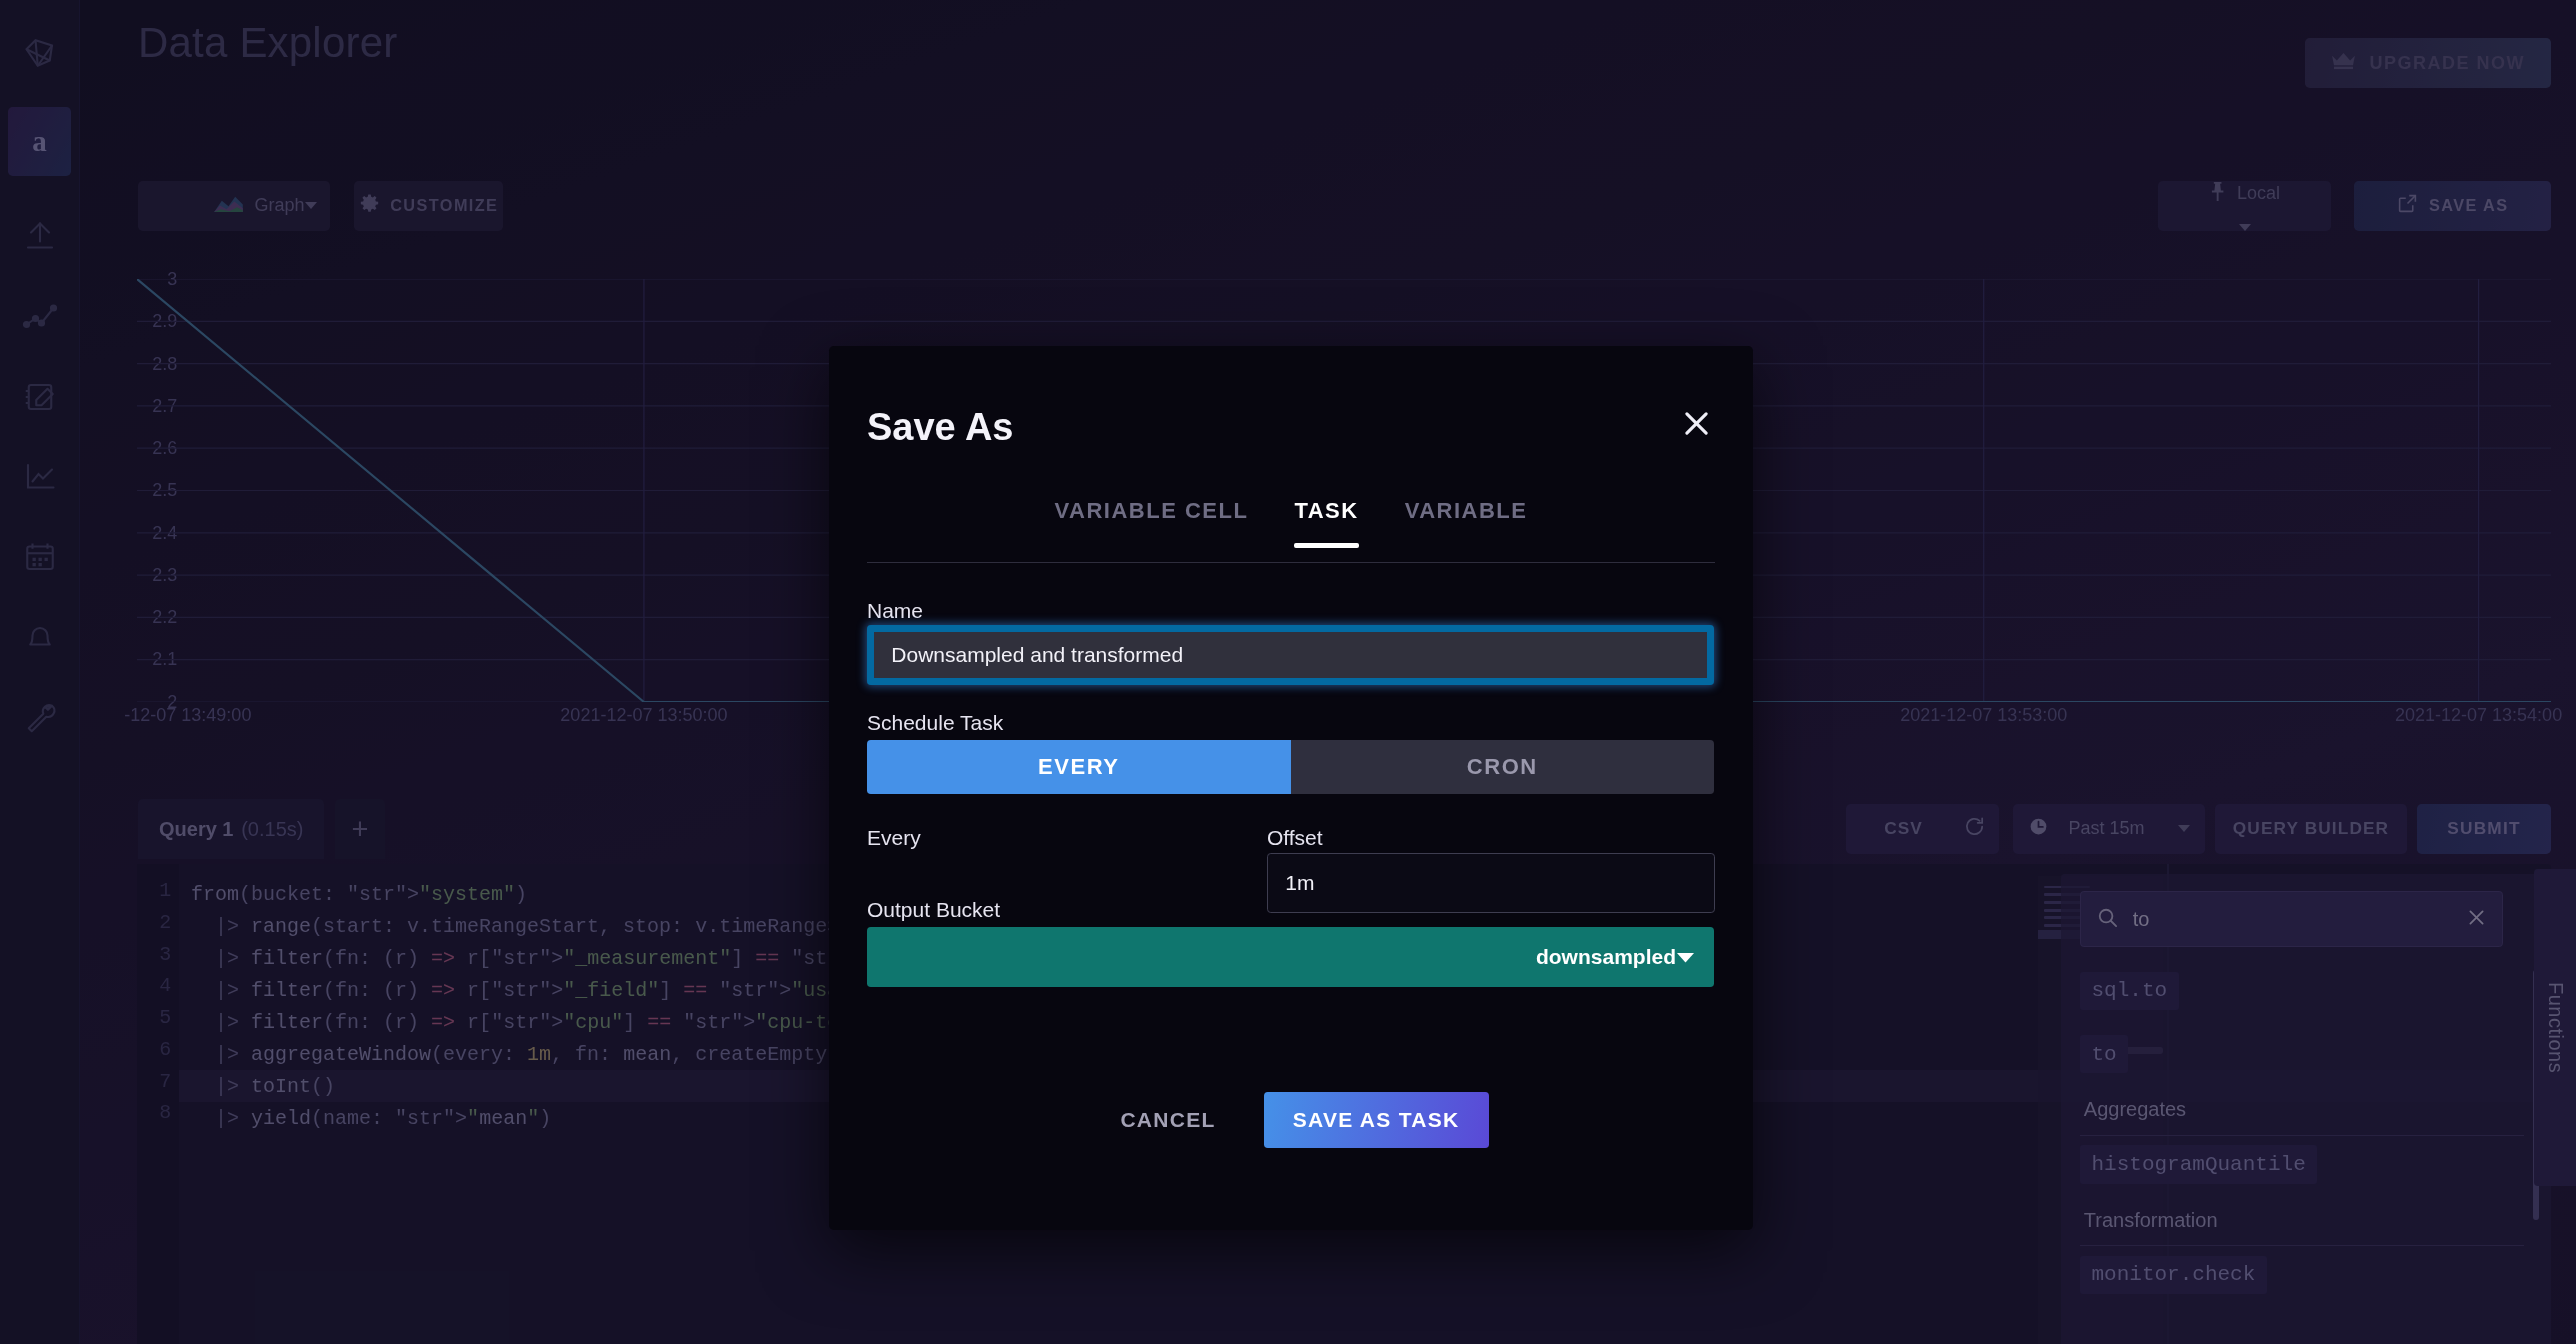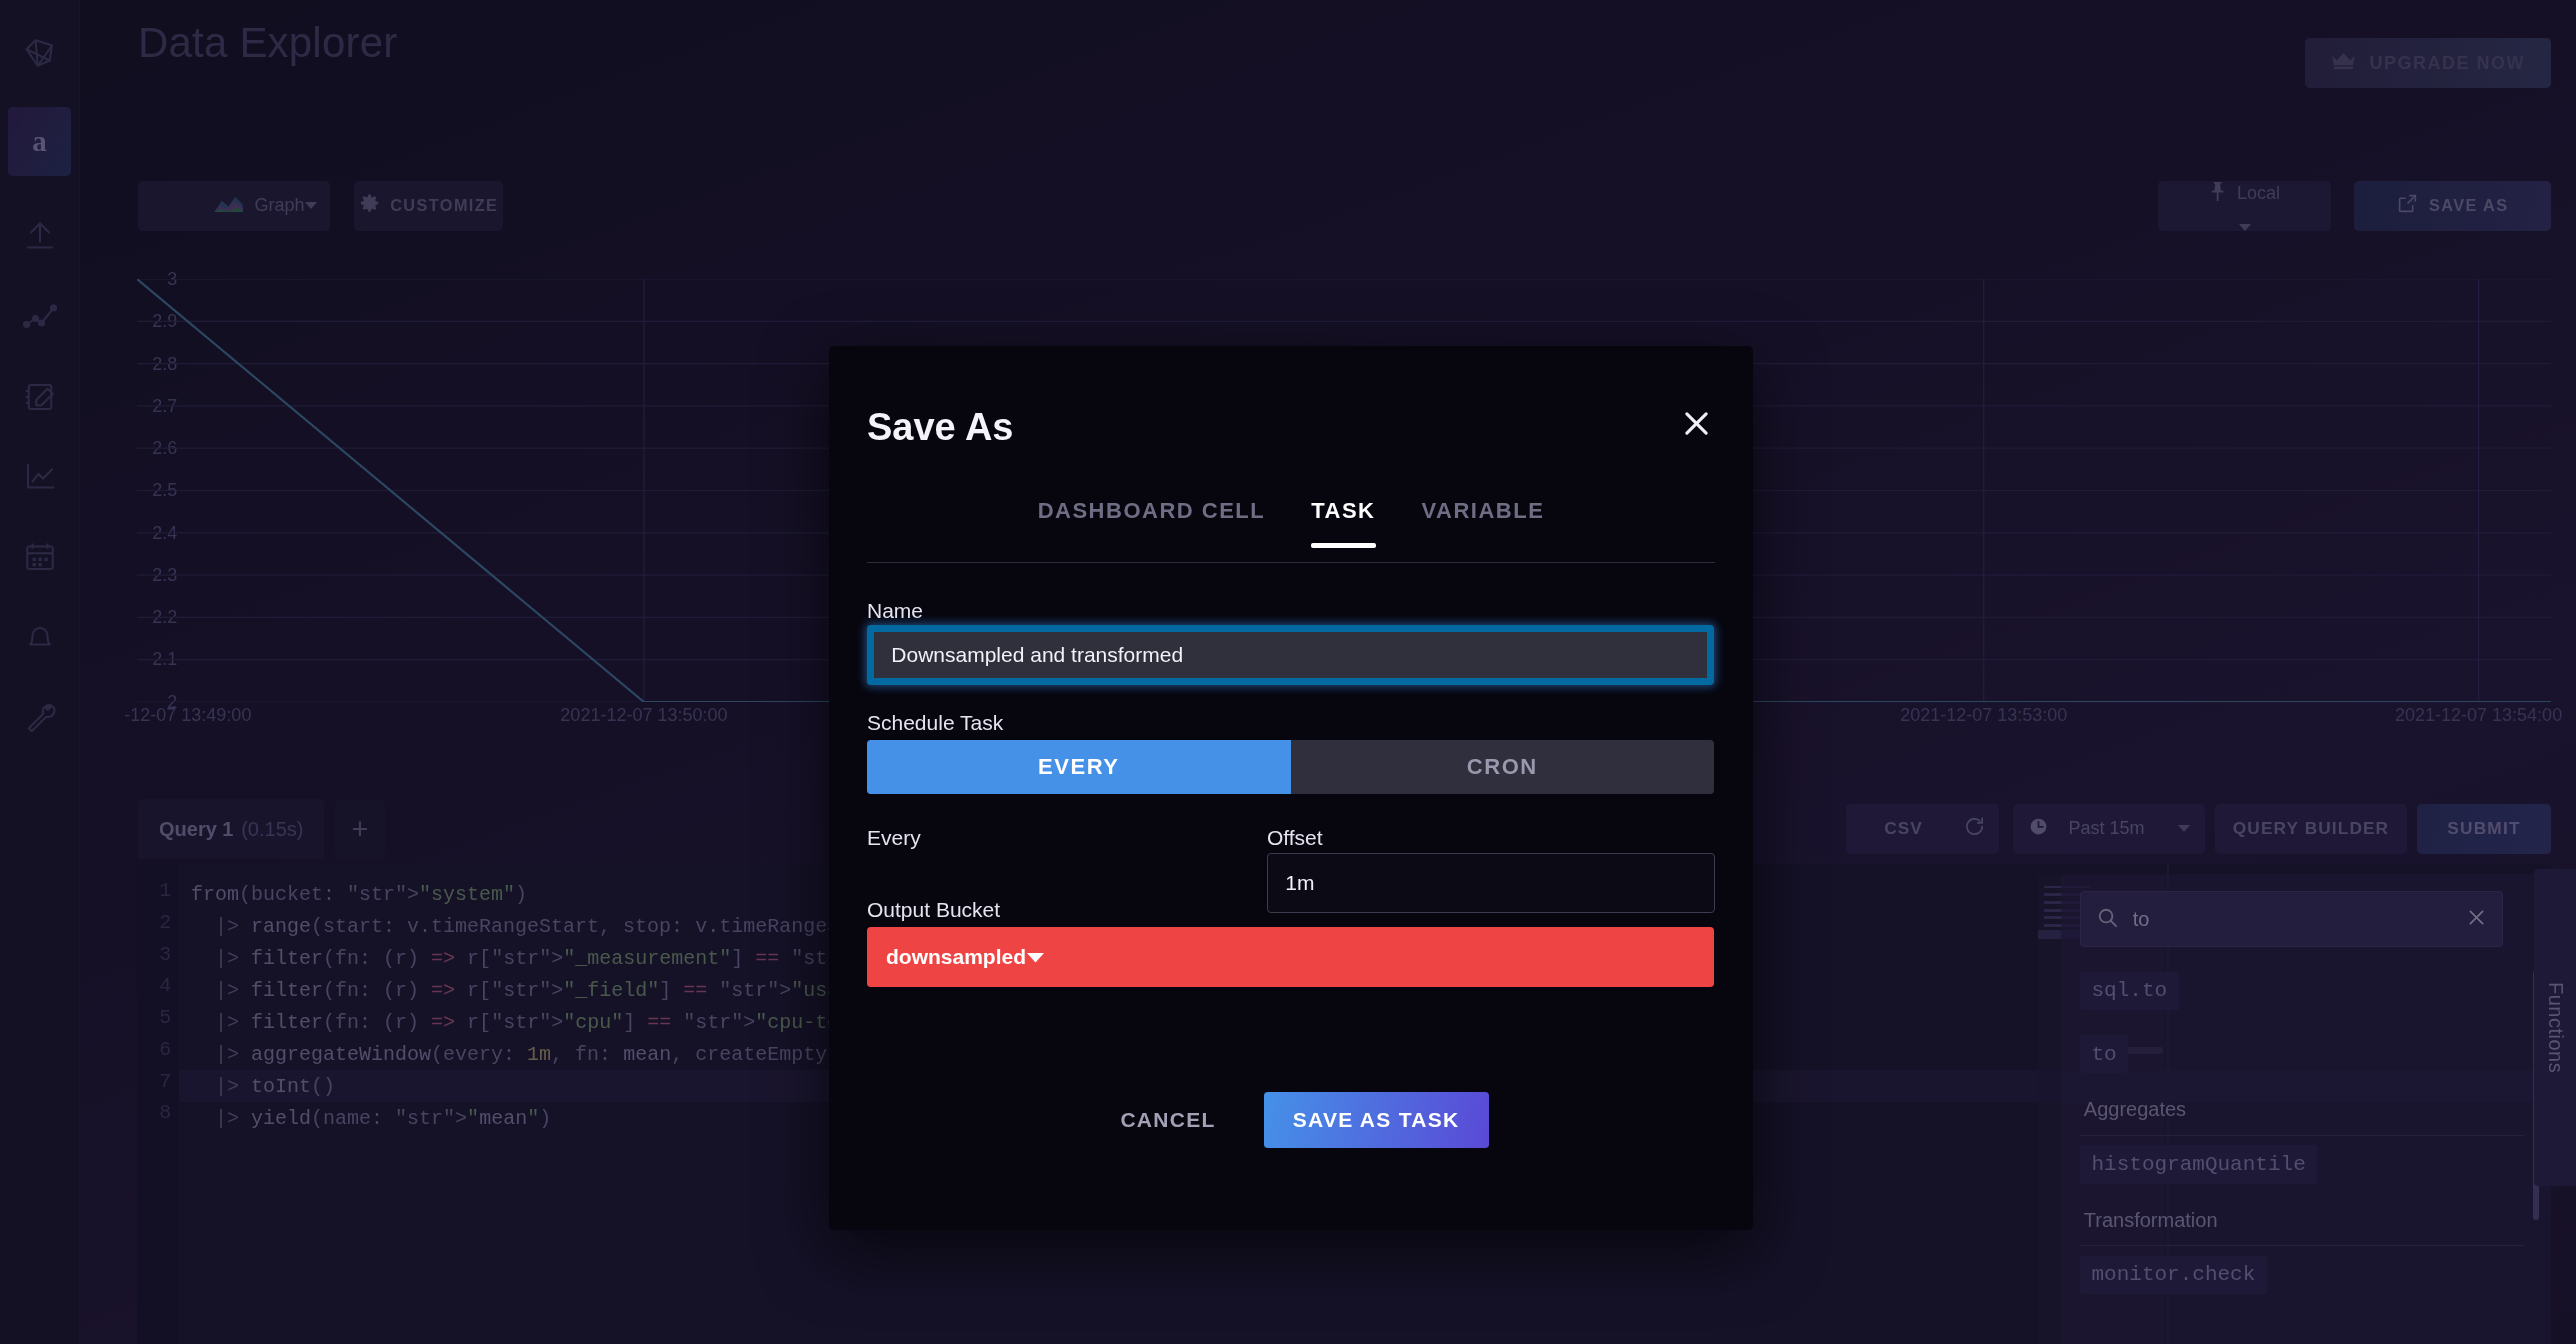--- a/index.html
+++ b/index.html
@@ -196,22 +196,22 @@
     display:flex; border-radius:3.8px; overflow:hidden; }
   .seg { flex:1; border:none; cursor:pointer; font-size:22px; font-weight:700; letter-spacing:1.5px; }
   .seg.on  { background:#4591e8; color:#ffffff; }
   .seg.off { background:#2f2f3e; color:#9a98ac; }
   #every-label  { left:38px; top:480px; }
   #every-input  { left:38px; top:507px; width:315px; height:60px; }
   #offset-label { left:438px; top:480px; }
   #offset-input { left:438px; top:507px; width:448px; height:60px; }
   #bucket-label { left:38px; top:552px; }
   #bucket-select { position:absolute; left:38px; top:581px; width:847px; height:60px;
-    background:#ef4444; border:none; border-radius:3.8px; cursor:pointer;
-    display:flex; align-items:center; justify-content:flex-start; padding: 0 19px;
+    background:#0f766e; border:none; border-radius:3.8px; cursor:pointer;
+    display:flex; align-items:center; justify-content:flex-end; padding: 0 19px;
     color:#ffffff; font-size:21px; font-weight:700; }
   #modal-footer { position:absolute; left:40px; right:38px; top:740px; height:67px;
     display:flex; align-items:center; justify-content:center; gap:23px; }
   #cancel-btn { background:none; border:none; cursor:pointer; color:#a3a1b5;
     font-size:21px; font-weight:700; letter-spacing:1.3px; padding: 15.4px 25px; }
   #save-task-btn { border:none; cursor:pointer; border-radius:3.8px; height:56px; padding: 0 29px;
     background: linear-gradient(100deg,#4591e8 0%, #5a49d6 100%);
     color:#ffffff; font-size:21px; font-weight:700; letter-spacing:1.3px; }
 </style>
 </head>
@@ -499,21 +499,21 @@
   <div id="modal">
     <div id="modal-title">Save As</div>
     <button id="modal-close">
       <svg width="33" height="33" viewBox="0 0 24 24" stroke="#efeef7" stroke-width="2.3" stroke-linecap="round">
         <path d="M5 5 L19 19"></path>
           <path d="M19 5 L5 19"></path>
       </svg>
     </button>
 
     <div id="modal-tabs">
-      <button class="mtab">DASHBOARD CELL</button>
+      <button class="mtab">VARIABLE CELL</button>
       <button class="mtab active">TASK</button>
       <button class="mtab">VARIABLE</button>
     </div>
 
     <label class="field-label" id="name-label">Name</label>
     <div class="text-input focused" id="name-input" title="Name your task">
       <span>Downsampled and transformed</span>
     </div>
 
     <label class="field-label" id="sched-label">Schedule Task</label>

